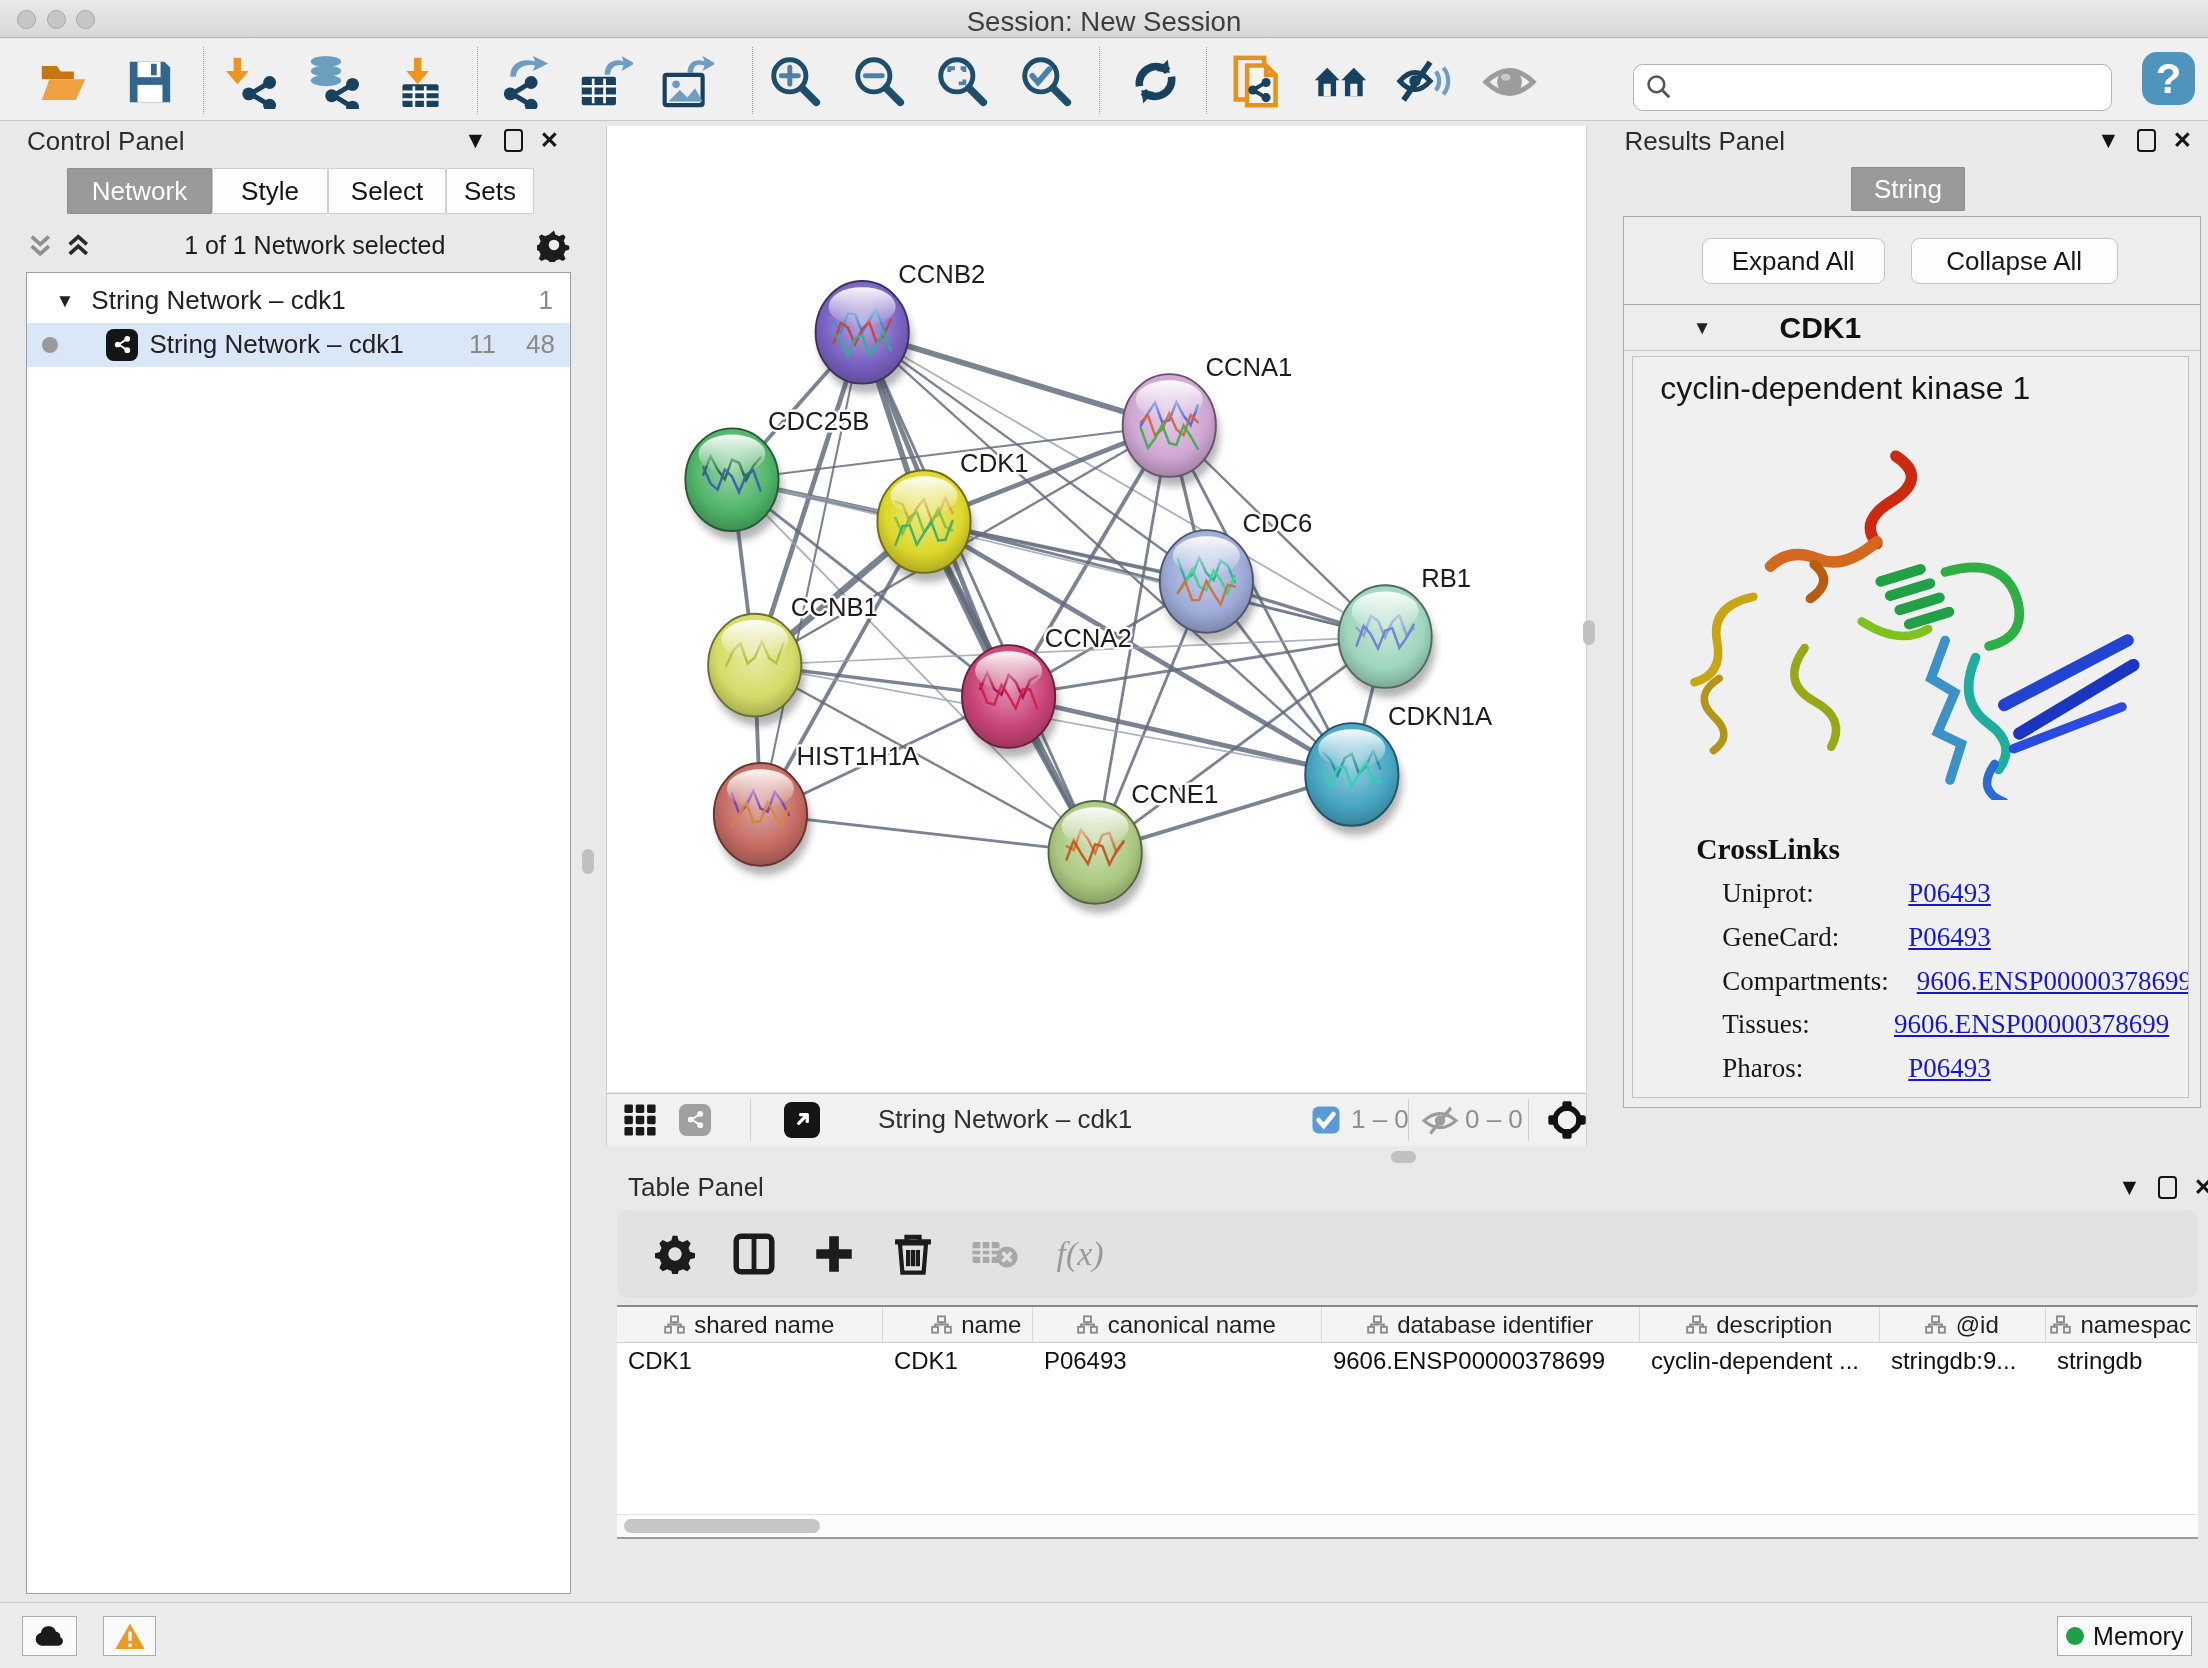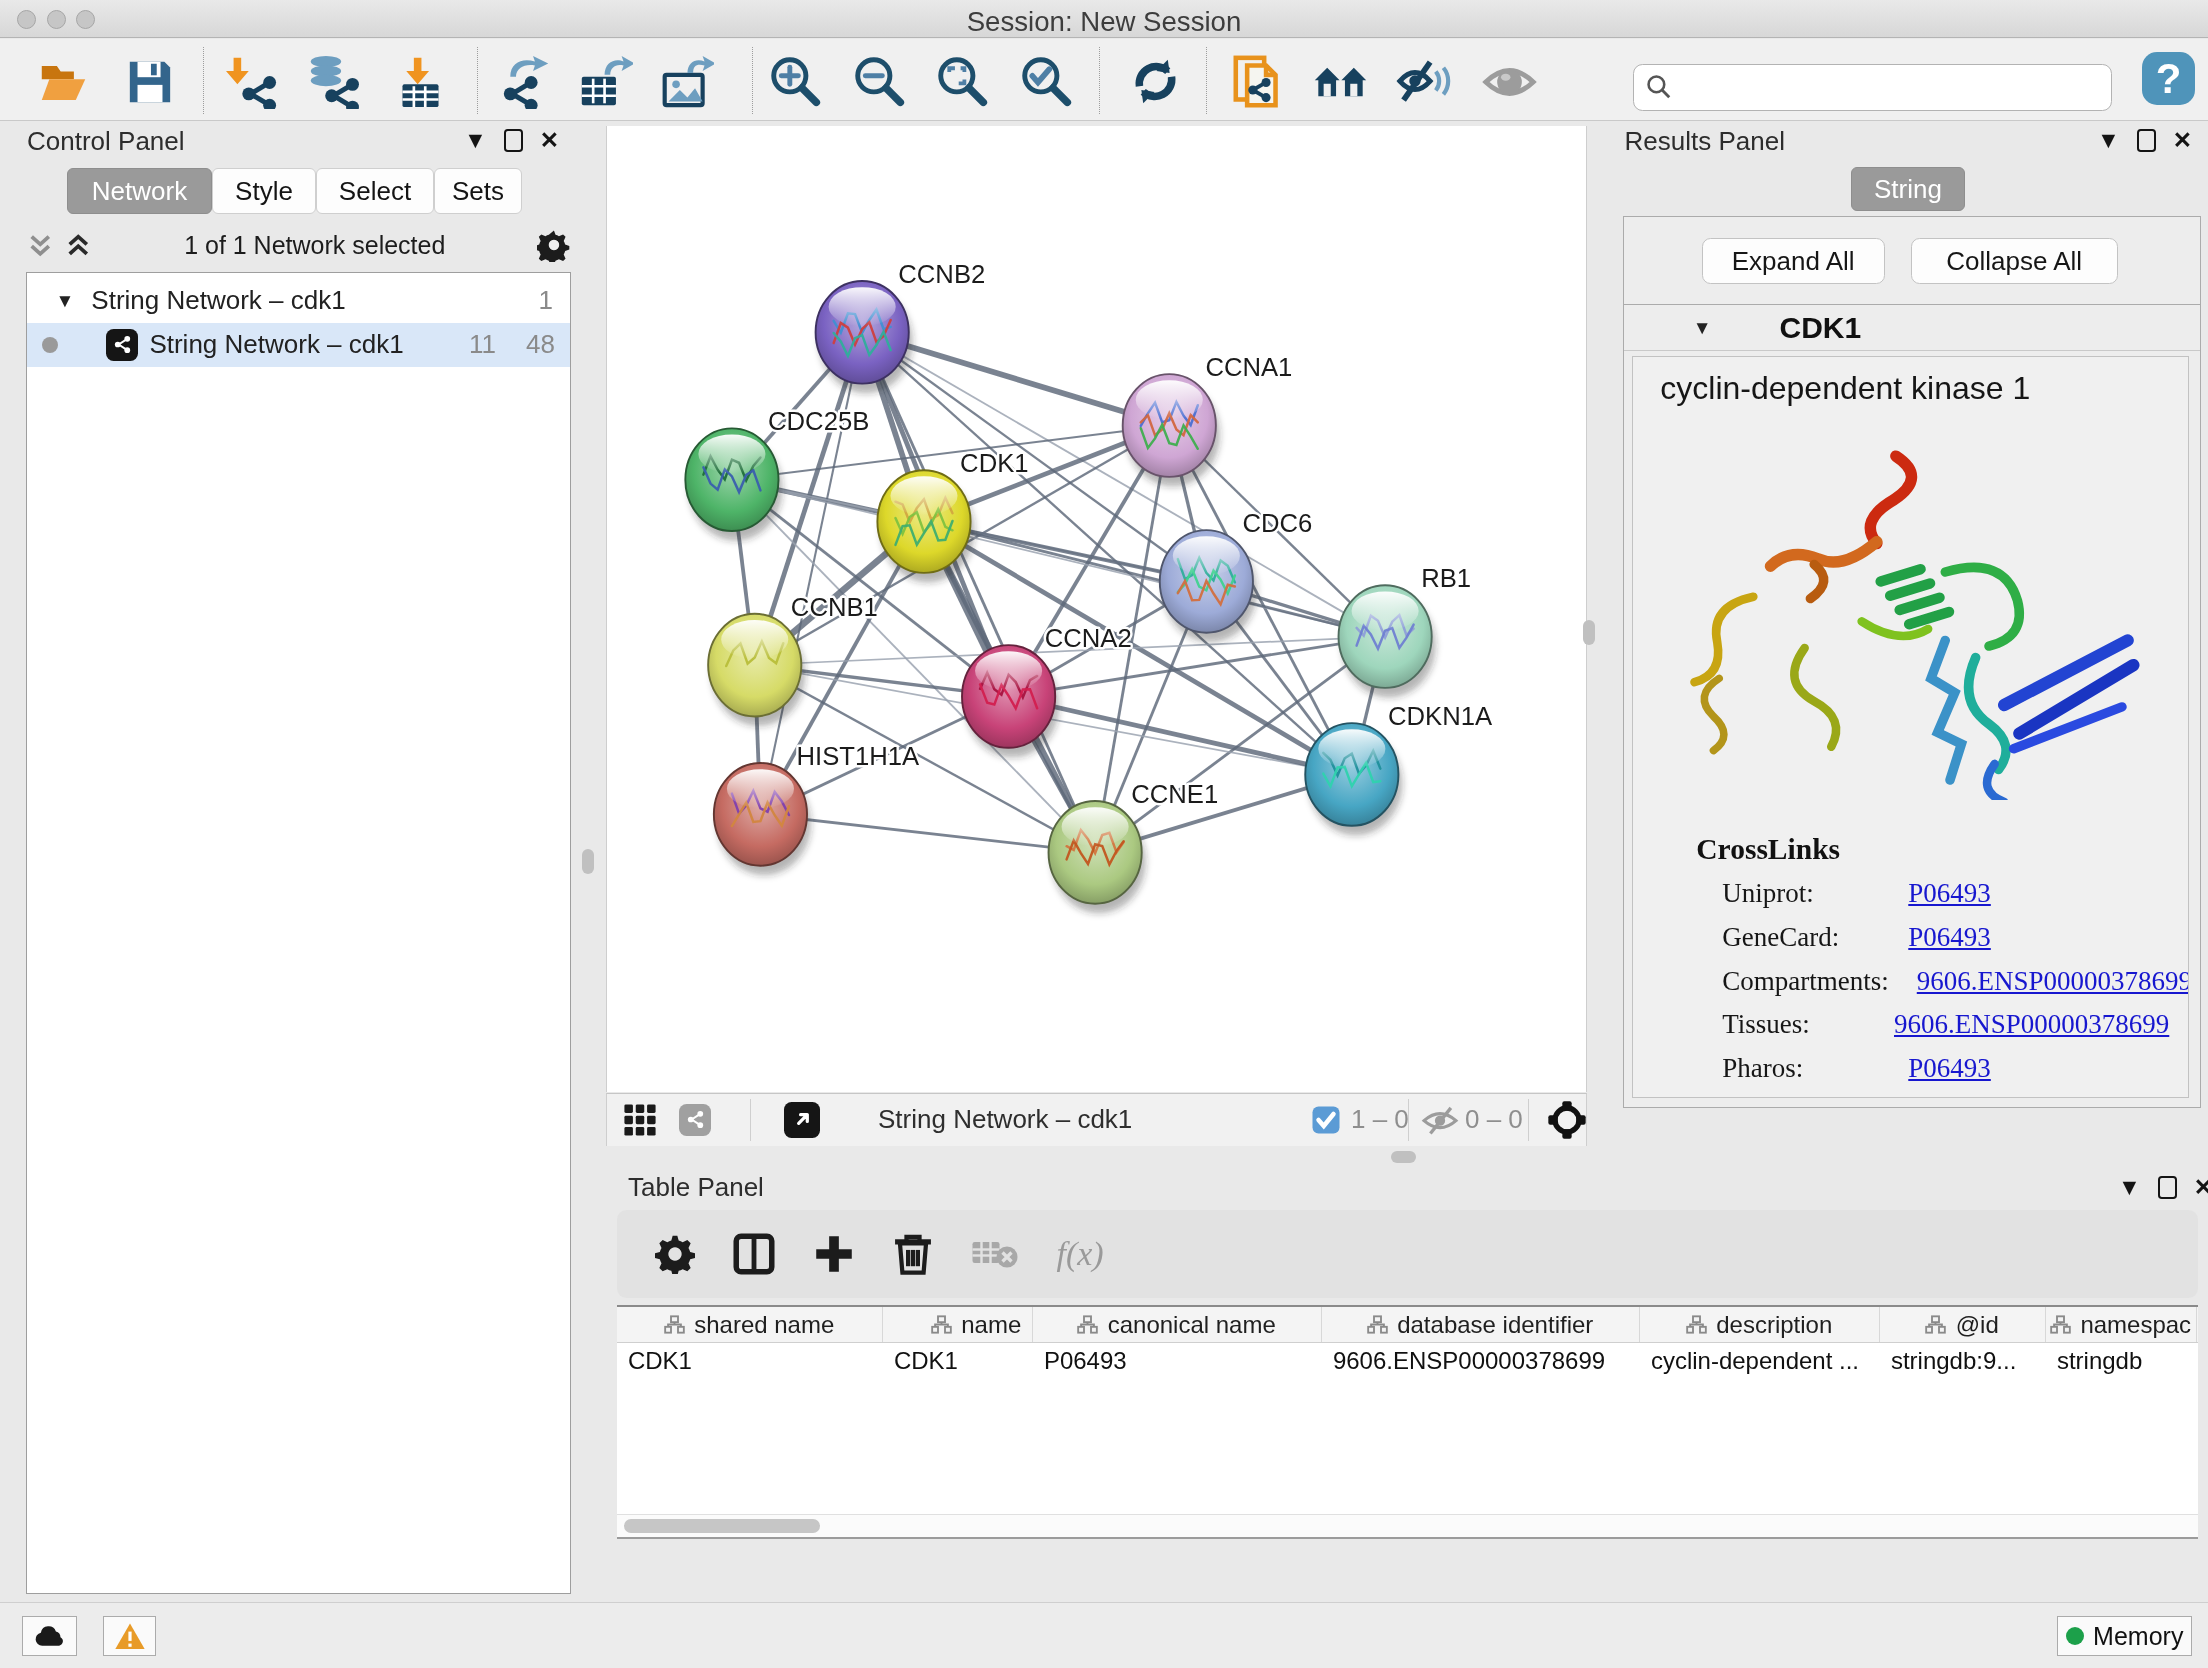--- a/index.html
+++ b/index.html
@@ -18,21 +18,21 @@
   .tsep { top:7.6px; height:67px; border-left:1.9px dotted #9d9d9d; width:0; }
   #search-box { left:1633px; top:25px; width:479px; height:47px; background:#fff; border:1.9px solid #b3b3b3; border-radius:9.5px; display:flex; align-items:center; padding-left:11.4px; }
   #search-box input { border:none; outline:none; font-size:25px; width:409px; background:transparent; font-family:"Liberation Sans",sans-serif; }
   #help-btn { left:2142px; top:13.3px; width:53px; height:53px; background:#4f94ba; border-radius:15px; color:#fff; font-size:42px; font-weight:bold; display:flex; align-items:center; justify-content:center; }
 
   
   .panel-title { font-size:26px; color:#2d2d2d; }
   .win-icons { display:flex; gap:17px; align-items:center; color:#111; }
   .wi { font-size:23px; line-height:1; color:#141414; }
   .wi.sq { font-size:19px; border:2.9px solid #141414; width:19px; height:23px; border-radius:3.8px; }
-  .tab { border:1px solid #cfcfcf; background:#fdfdfd; border-radius:6px; font-size:26px; display:flex; align-items:center; justify-content:center; color:#141414; }
+  .tab { border:1px solid #cfcfcf; background:#fdfdfd; border-radius:1px; font-size:26px; display:flex; align-items:center; justify-content:center; color:#141414; }
   .tab.active { background:#9a9a9a; color:#fff; border-color:#8e8e8e; }
 
   
   #control-panel { left:0; top:121px; width:604px; height:1481px; }
   #cp-tabs { left:67px; top:47px; height:46px; display:flex; }
   #cp-status { left:26px; top:102px; width:545px; height:44px; display:flex; align-items:center; }
   #cp-status .stat-label { flex:1; text-align:center; font-size:25px; color:#1c1c1c; }
   #cp-tree { left:26px; top:151px; width:545px; height:1322px; background:#fff; border:1.9px solid #9e9e9e; }
   .tree-row { position:relative; height:44px; display:flex; align-items:center; font-size:26px; }
   .tree-row .count { color:#8a8a8a; }
@@ -295,21 +295,21 @@
 
 <div id="control-panel" class="abs">
   <div class="abs" style="left:27px; top:4.8px"><span class="panel-title">Control Panel</span></div>
   <div class="abs win-icons" style="left:464px; top:7.6px">
     <span class="wi">▼</span>
     <span class="wi sq"></span>
     <span class="wi" style="font-weight:bold">✕</span>
   </div>
   <div id="cp-tabs" class="abs">
       <div class="tab active" style="width: 145px;">Network</div>
-      <div class="tab" style="width: 104px;">Style</div>
+      <div class="tab" style="width: 116px;">Style</div>
       <div class="tab" style="width: 118px;">Select</div>
       <div class="tab" style="width: 88px;">Sets</div>
     </div>
 
   <div id="cp-status" class="abs">
     <svg width="28.5" height="28.5" viewBox="0 0 15 15" style="margin-right:9.5px">
         <g fill="none" stroke="#8f8f8f" stroke-width="2">
           <path d="M3,3 l4.5,4 4.5,-4"></path>
           <path d="M3,8 l4.5,4 4.5,-4"></path>
         </g>

